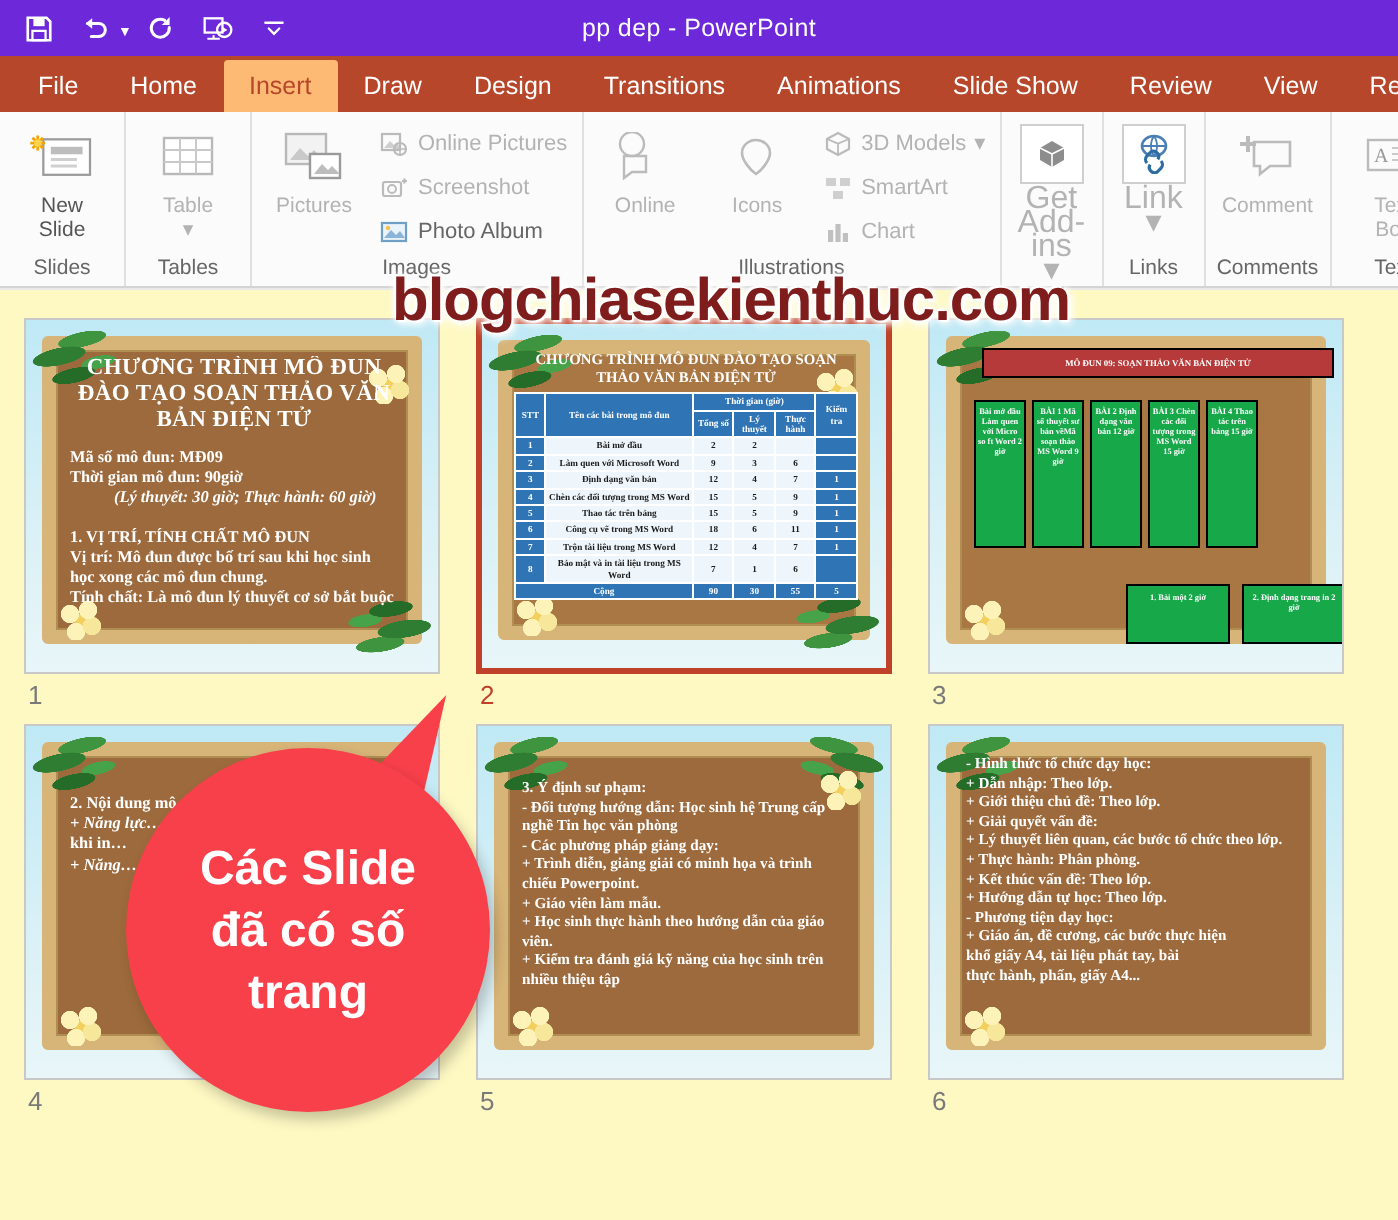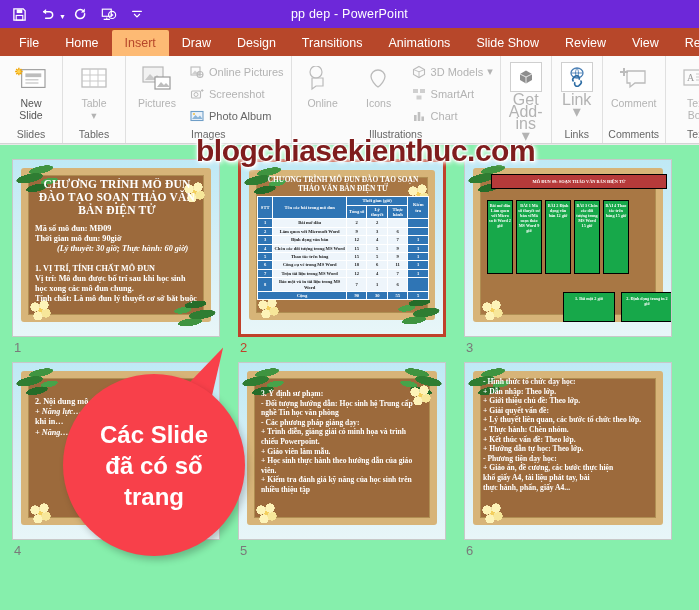--- a/index.html
+++ b/index.html
@@ -99,21 +99,21 @@
     font-size: 30px; font-weight: bold; color: #7f1d1d;
     letter-spacing: -.5px; white-space: nowrap;
     text-shadow: 0 0 3px #fff, 0 0 3px #fff, 0 0 6px #fff, 1px 1px 0 #fff,
                  -1px -1px 0 #fff, 2px 2px 4px rgba(255,255,255,.95);
     z-index: 30; pointer-events: none;
   }
 
   
   .sorter {
     position: absolute; left: 0; right: 0; top: 145px; bottom: 0;
-    background: #86efac; padding: 14px 12px 0 12px;
+    background: #fef9c3; padding: 14px 12px 0 12px;
   }
   .slide-row { display: flex; gap: 18px; margin-bottom: 7px; }
   .slide-cell { width: 208px; }
   .thumb {
     width: 208px; height: 178px; background: #fff;
     border: 1px solid #c8c8c8; overflow: hidden; position: relative;
   }
   .thumb.selected { border: 3px solid #c0412a; }
   .slide-num { font-size: 13px; color: #7a7a7a; padding: 3px 0 0 2px; }
   .slide-num.selected { color: #c0412a; }
@@ -710,21 +710,21 @@
         <div class="board">
           <div class="frame"></div>
           <div class="leaf-tl"></div>
           <div class="flower fl-bl"></div>
           <div class="board-text" style="top:14px;left:18px;">
             <div class="bt-small">- Hình thức tổ chức dạy học:</div>
             <div class="bt-small">+ Dẫn nhập: Theo lớp.</div>
             <div class="bt-small">+ Giới thiệu chủ đề: Theo lớp.</div>
             <div class="bt-small">+ Giải quyết vấn đề:</div>
             <div class="bt-small">+ Lý thuyết liên quan, các bước tổ chức theo lớp.</div>
-            <div class="bt-small">+ Thực hành: Chèn nhóm.</div>
+            <div class="bt-small">+ Thực hành: Phân phòng.</div>
             <div class="bt-small">+ Kết thúc vấn đề: Theo lớp.</div>
             <div class="bt-small">+ Hướng dẫn tự học: Theo lớp.</div>
             <div class="bt-small">- Phương tiện dạy học:</div>
             <div class="bt-small">+ Giáo án, đề cương, các bước thực hiện</div>
             <div class="bt-small">khổ giấy A4, tài liệu phát tay, bài</div>
             <div class="bt-small">thực hành, phấn, giấy A4...</div>
           </div>
         </div>
       </div>
       <div class="slide-num">6</div>

